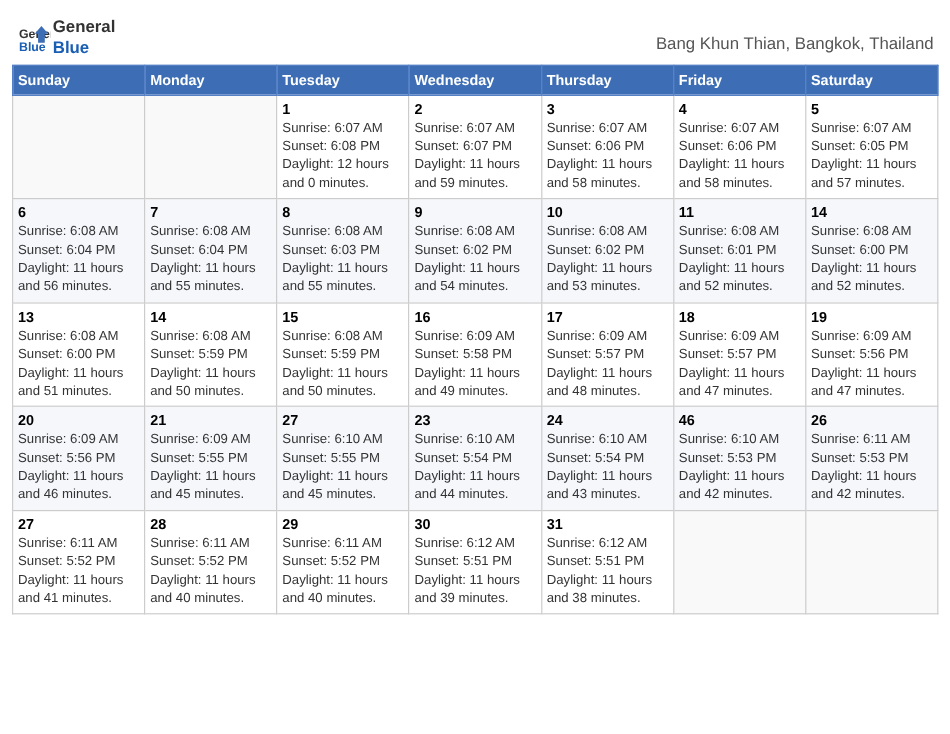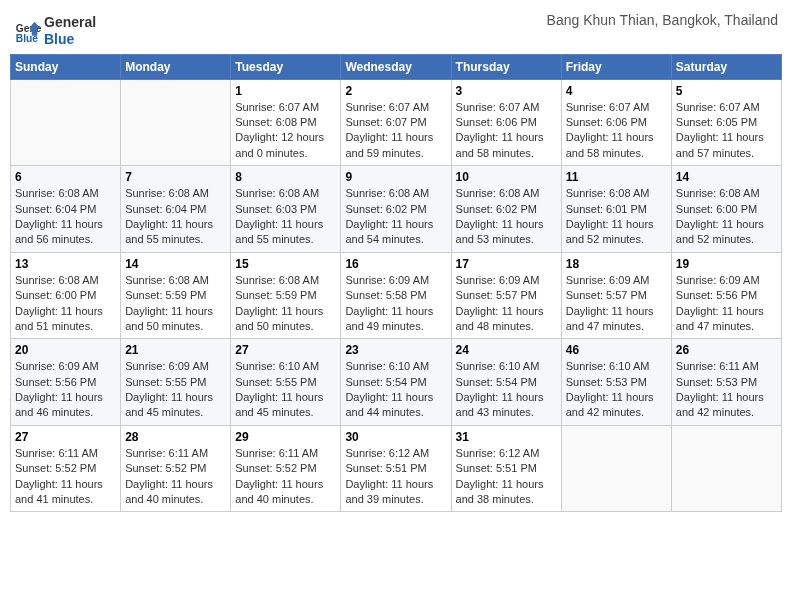--- a/index.html
+++ b/index.html
@@ -32,21 +32,21 @@
     }
     .month-title {
       font-size: 32px;
       font-weight: bold;
       color: #333;
       line-height: 1.1;
     }
     .location {
       font-size: 14px;
       color: #555;
-      margin-top: 2px;
+      margin-top: 18px;
       padding-left: 36px;
     }
     .calendar {
       width: 100%;
       border-collapse: collapse;
       font-size: 10.5px;
     }
     .calendar th {
       background: #3d6eb5;
       color: #fff;

